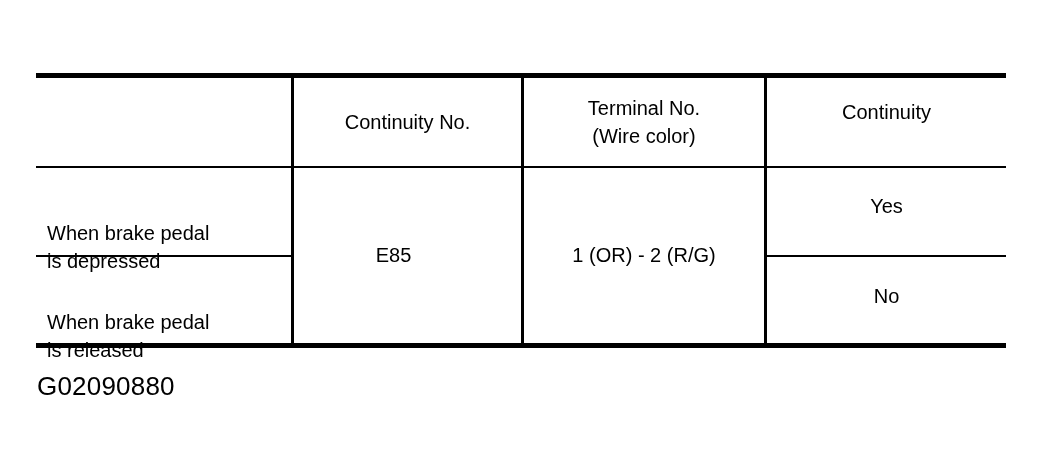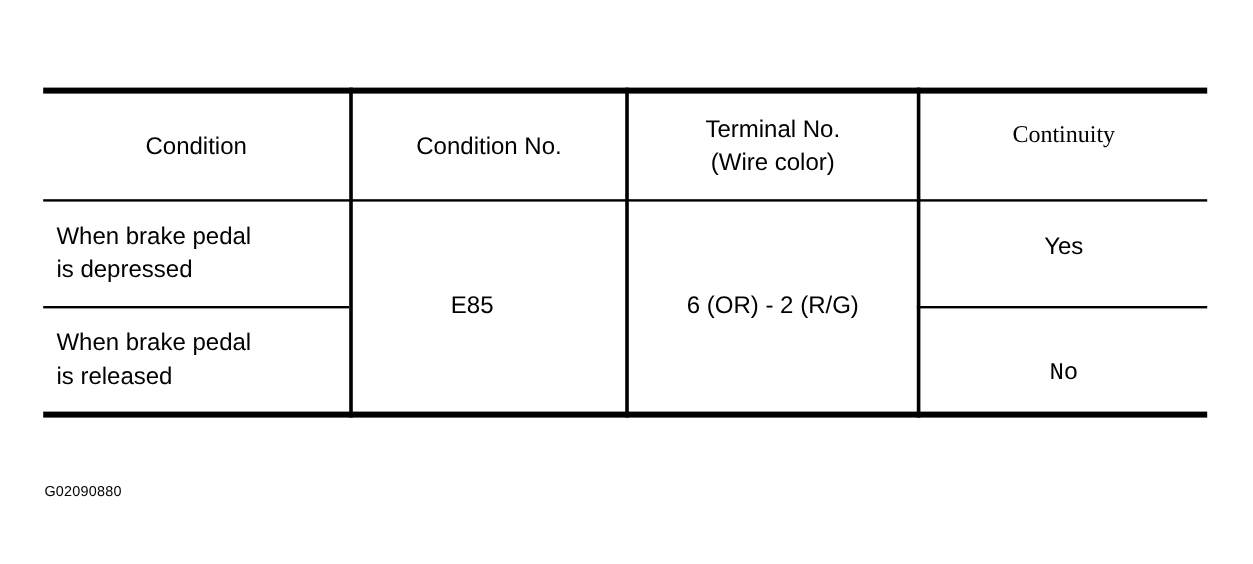--- a/index.html
+++ b/index.html
@@ -61,80 +61,78 @@
   
   .cell {
     position: absolute;
     display: flex;
     align-items: center;
     font-size: 20px;
     line-height: 28px;
     white-space: pre-line;
   }
   .cell.center { justify-content: center; text-align: center; }
-  .cell.left   { justify-content: flex-start; text-align: left; padding-left: 11px; box-sizing: border-box; }
+  .cell.left   { justify-content: flex-start; text-align: left; padding-left: 11px; box-sizing: border-box; margin-top: 36px; }
 
   
   .h-condition { left: 0;     top: 5px; width: 255px; height: 88px; }
   .h-connector { left: 258px; top: 5px; width: 227px; height: 88px; }
   .h-terminal  { left: 488px; top: 5px; width: 240px; height: 88px; }
-  .h-continuity{ left: 731px; top: 5px; width: 239px; height: 68px; font-family: Liberation Serif, serif; }
+  .h-continuity{ left: 731px; top: 5px; width: 239px; height: 68px; }
 
   
   .b-cond-1  { left: 0;     top: 93px;  width: 255px; height: 89px; }
   .b-cond-2  { left: 0;     top: 184px; width: 255px; height: 86px; }
   .b-conn    { left: 258px; top: 93px;  width: 199px; height: 177px; }
   .b-term    { left: 488px; top: 93px;  width: 240px; height: 177px; }
   .b-cont-1  { left: 731px; top: 93px;  width: 239px; height: 80px; }
-  .b-cont-2  { left: 731px; top: 196px; width: 239px; height: 86px; font-family: Liberation Mono, monospace; }
+  .b-cont-2  { left: 731px; top: 180px; width: 239px; height: 86px; }
 
   
   #figure-caption {
     position: absolute;
     left: 37px;
     top: 371px;
-    font-size: 12px;
+    font-size: 26px;
     letter-spacing: 0.2px;
     color: #000000;
-    margin-top: 31px;
   }
 </style>
 </head>
 <body>
 
 <div id="continuity-table">
 
   <div class="rule-thick top"></div>
   <div class="rule-thin header-sep"></div>
   <div class="rule-thin row-sep-cond"></div>
   <div class="rule-thin row-sep-cont"></div>
   <div class="rule-thick bottom"></div>
 
   <div class="divider-v col1"></div>
   <div class="divider-v col2"></div>
   <div class="divider-v col3"></div>
 
-  <div class="cell center h-condition">Condition</div>
 
-  <div class="cell center h-connector">Condition No.</div>
+  <div class="cell center h-connector">Continuity No.</div>
 
   <div class="cell center h-terminal">Terminal No.
 (Wire color)</div>
 
   <div class="cell center h-continuity">Continuity</div>
 
   <div class="cell left b-cond-1">When brake pedal
 is depressed</div>
 
   <div class="cell left b-cond-2">When brake pedal
 is released</div>
 
   <div class="cell center b-conn">E85</div>
 
-  <div class="cell center b-term">6 (OR) - 2 (R/G)</div>
+  <div class="cell center b-term">1 (OR) - 2 (R/G)</div>
 
   <div class="cell center b-cont-1">Yes</div>
 
   <div class="cell center b-cont-2">No</div>
 
 </div>
 
 <div id="figure-caption">G02090880</div>
 
 </body></html>

